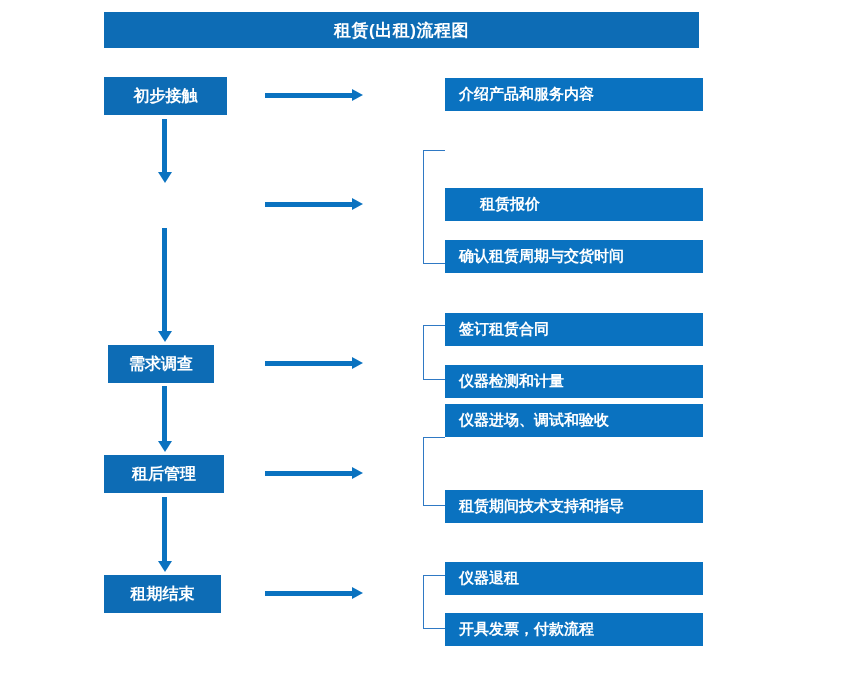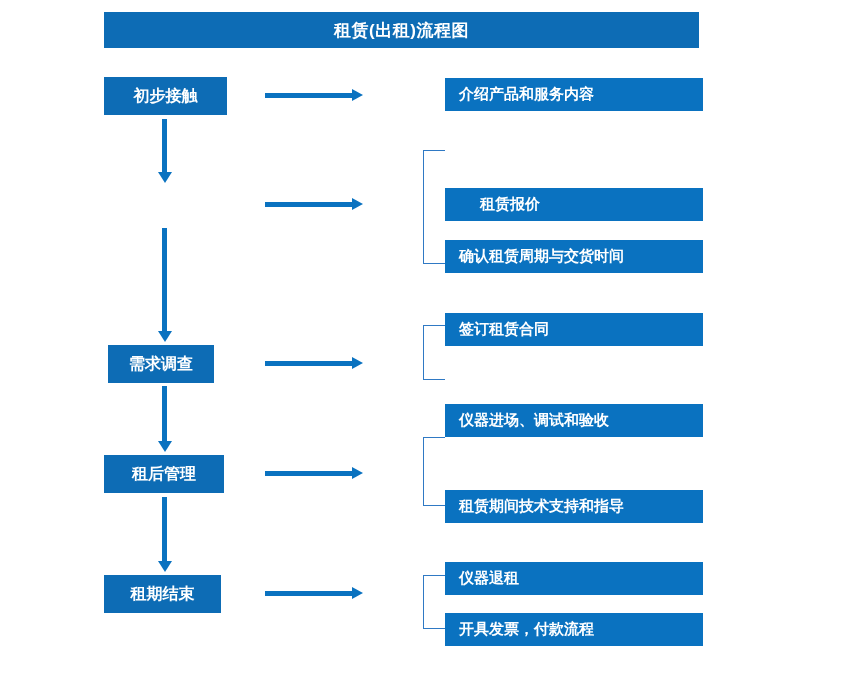--- a/index.html
+++ b/index.html
@@ -191,20 +191,21 @@
 
   <div class="task-box" style="top:78px;">介绍产品和服务内容</div>
 
 
   <div class="task-box" style="top:188px;padding-left:35px;">租赁报价</div>
 
   <div class="task-box" style="top:240px;">确认租赁周期与交货时间</div>
 
   <div class="task-box" style="top:313px;">签订租赁合同</div>
 
+  <div class="task-box" style="top:365px;">仪器检测和计量</div>
 
   <div class="task-box" style="top:404px;">仪器进场、调试和验收</div>
 
   <div class="task-box" style="top:490px;text-align:right;">租赁期间技术支持和指导</div>
 
   <div class="task-box" style="top:562px;">仪器退租</div>
 
   <div class="task-box" style="top:613px;">开具发票，付款流程</div>
 
 </div>

